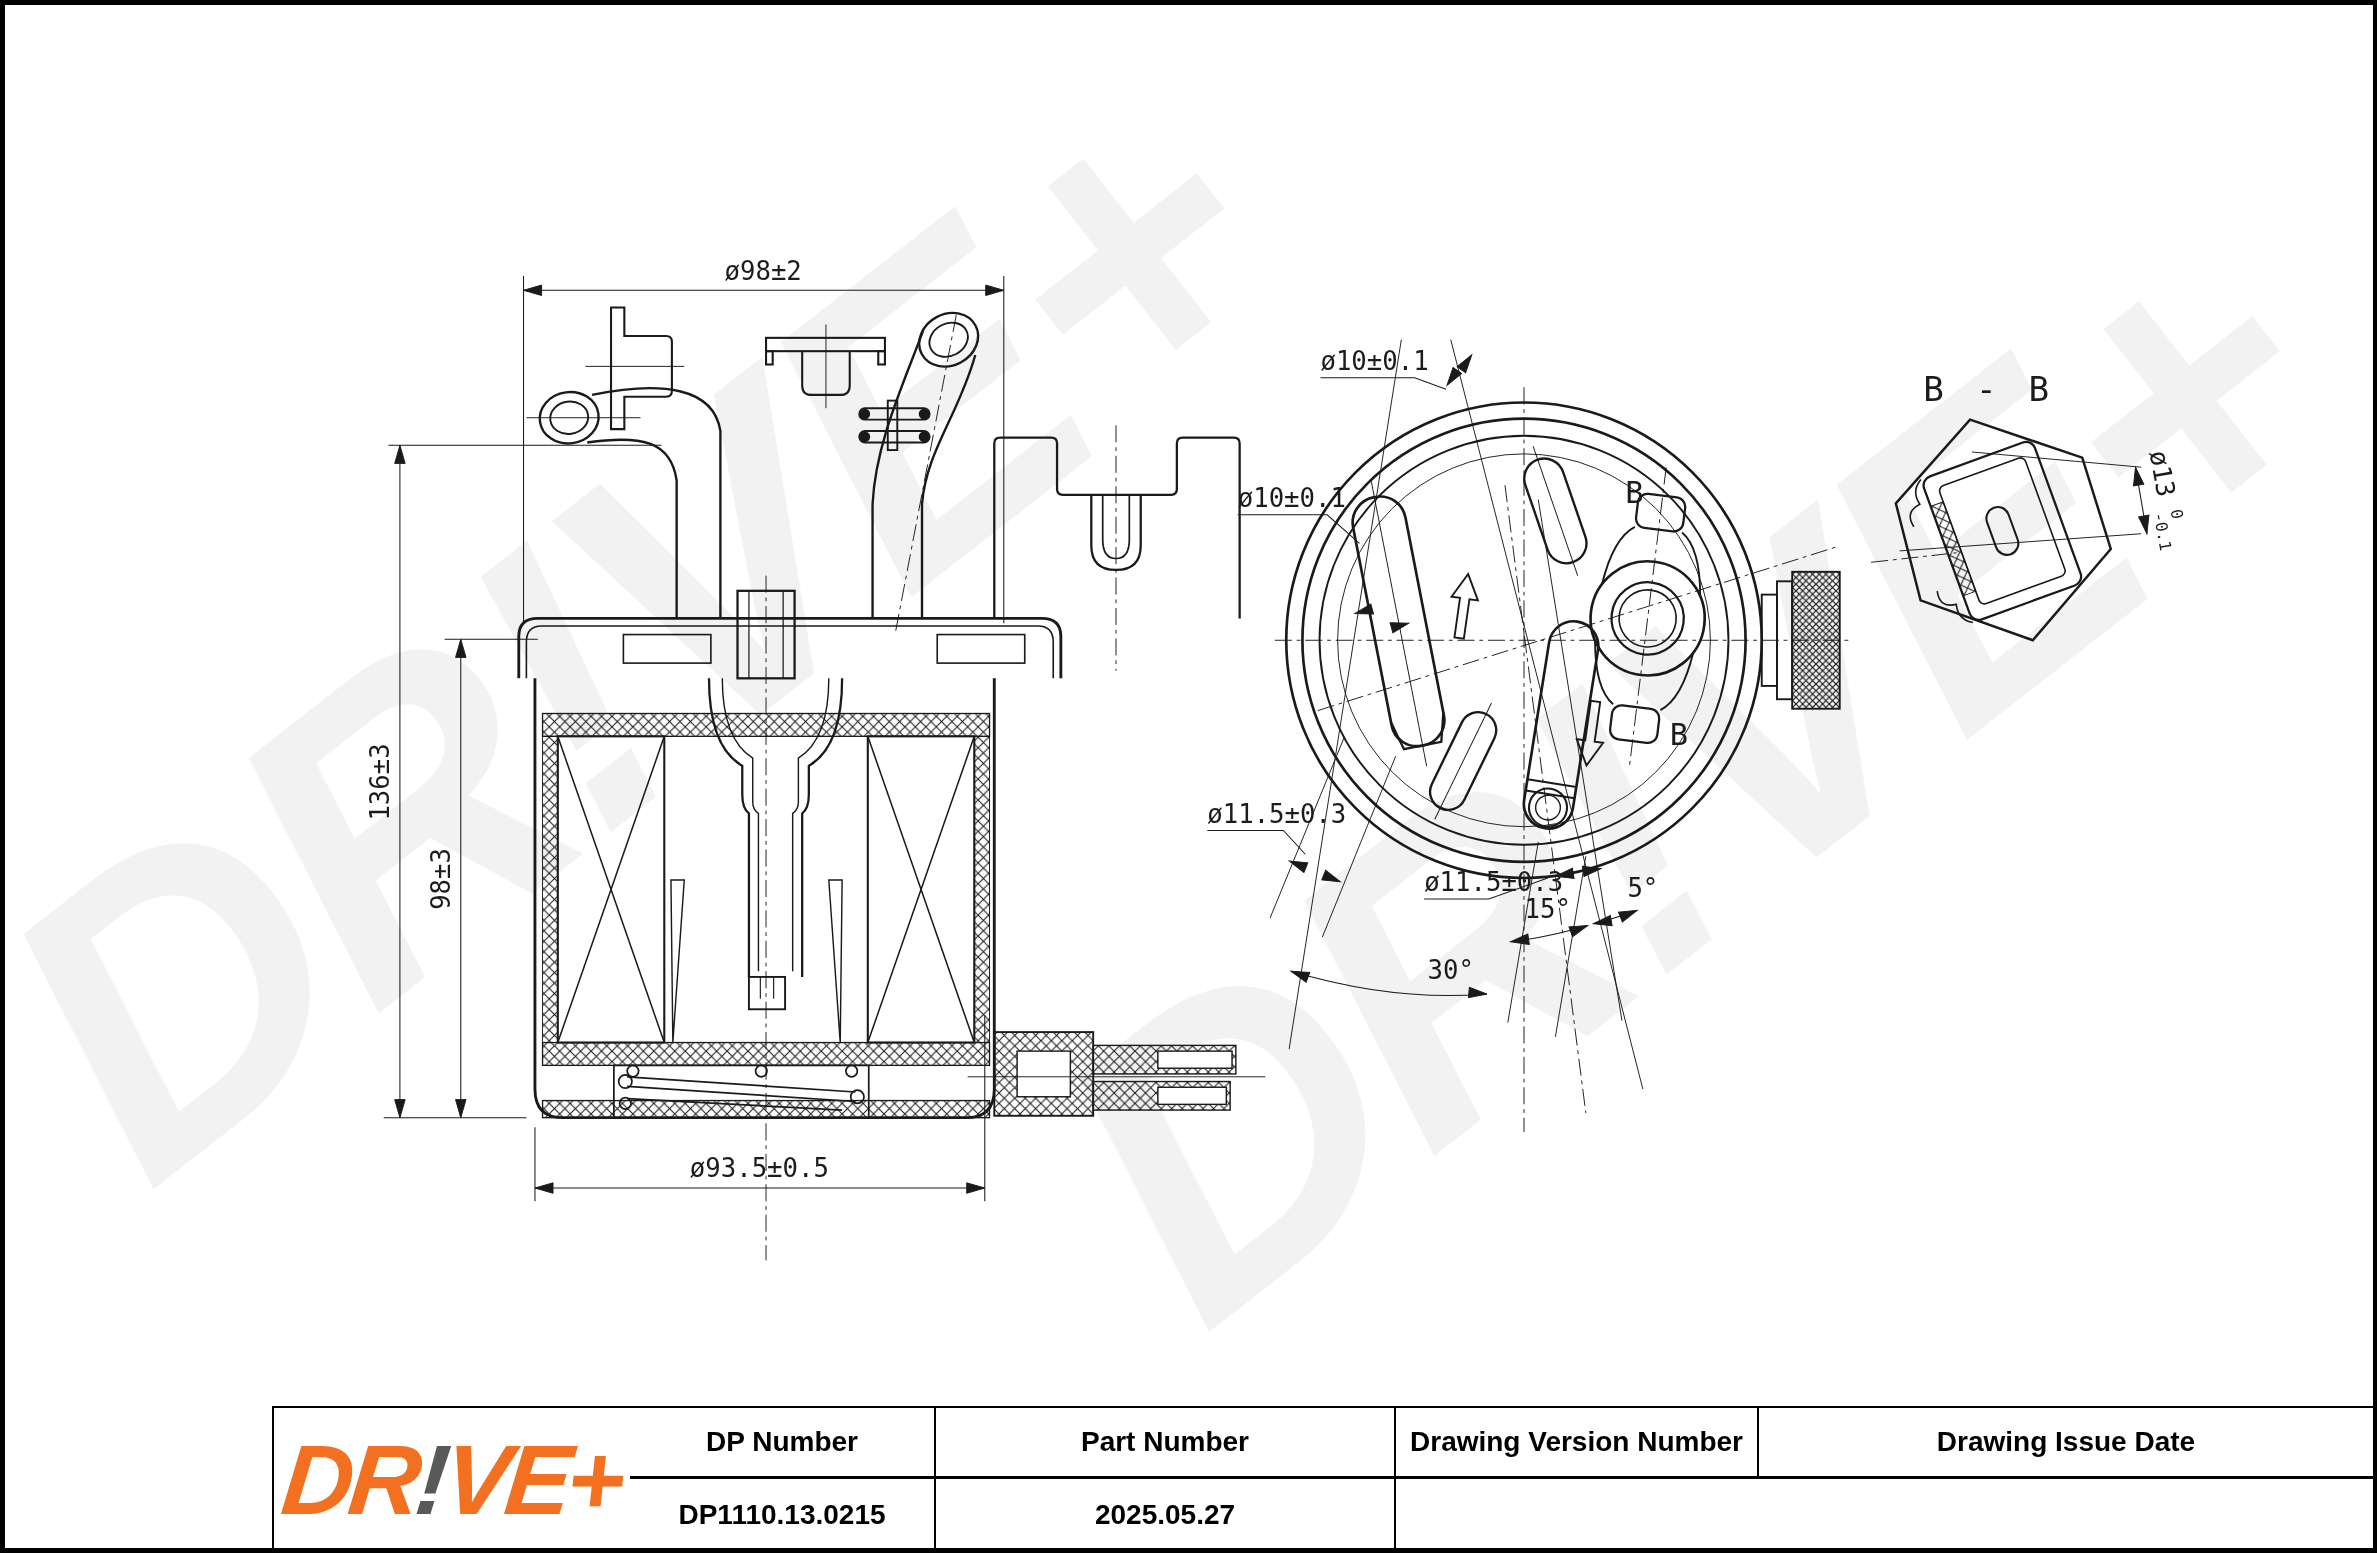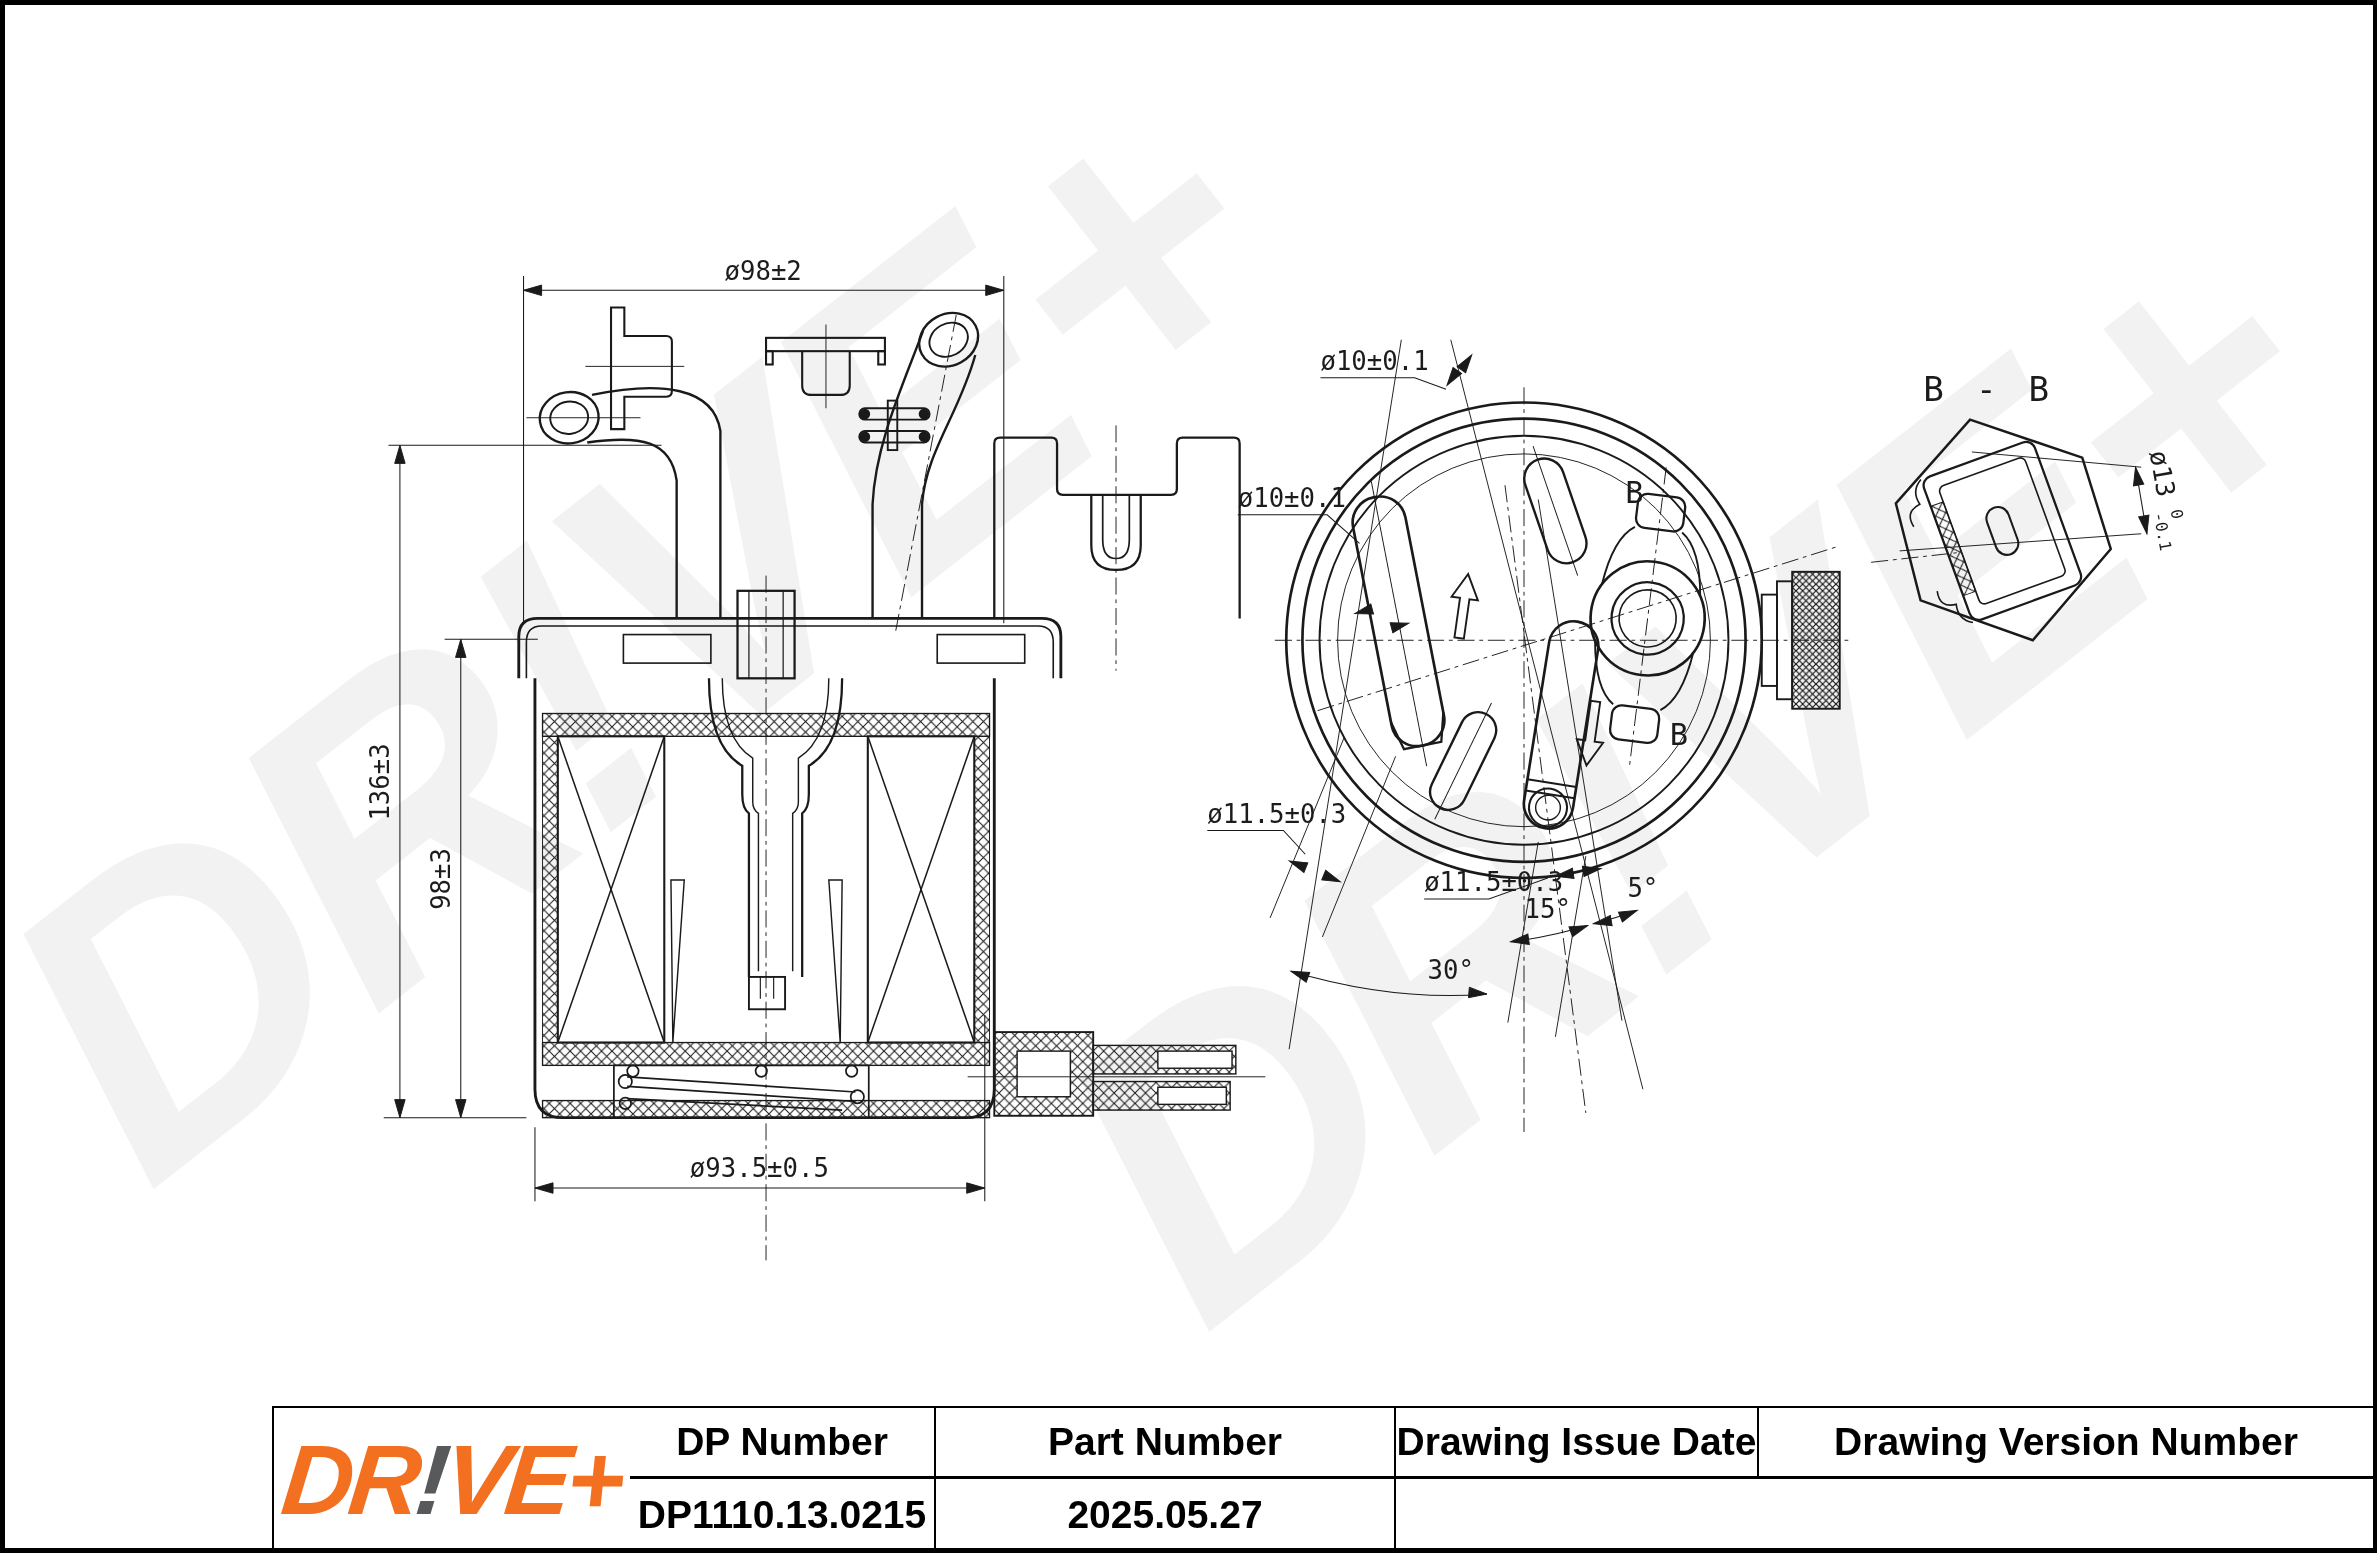--- a/index.html
+++ b/index.html
@@ -18,21 +18,21 @@
       font-family:"Liberation Sans",sans-serif;letter-spacing:-10px;}
   
   .tblock{
     position:absolute;left:267px;top:1401px;width:2105px;height:146px;
     border:2.9px solid #000;box-sizing:border-box;background:#fff;
     display:grid;grid-template-columns:356px 306px 460px 363px 1fr;
     grid-template-rows:1fr 1fr;
   }
   .tblock .cell{
     display:flex;align-items:center;justify-content:center;
-    border-right:2.9px solid #000;font-weight:bold;font-size:39px;color:#000;
+    border-right:2.9px solid #000;font-weight:bold;font-size:28px;color:#000;
     box-sizing:border-box;
   }
   .tblock .hdr{border-bottom:3.8px solid #000;}
   .logo-cell{
     grid-row:1/3;display:flex;align-items:center;justify-content:center;
     box-sizing:border-box;
   }
   .logo{
     font-weight:bold;font-style:italic;font-size:99px;letter-spacing:-4.8px;
     transform:skewX(-6deg);white-space:nowrap;line-height:1;
@@ -346,22 +346,22 @@
         <text class="dimsm" x="16" y="-2" stroke="none">0</text>
         <text class="dimsm" x="16" y="16" stroke="none">-0.1</text>
       </g>
     </g>
   </g>
 </svg>
 
 <div class="tblock">
   <div class="cell hdr">DP Number</div>
   <div class="cell hdr">Part Number</div>
+  <div class="cell hdr">Drawing Version Number</div>
   <div class="cell hdr">Drawing Issue Date</div>
-  <div class="cell hdr">Drawing Version Number</div>
   <div class="logo-cell">
     <div class="logo"><span style="color: rgb(243, 112, 33);">DR</span><span style="color: rgb(88, 89, 91);">!</span><span style="color: rgb(243, 112, 33);">VE+</span></div>
   </div>
   <div class="cell">DP1110.13.0215</div>
   <div class="cell">2025.05.27</div>
 </div>
 
 </div>
 
 

